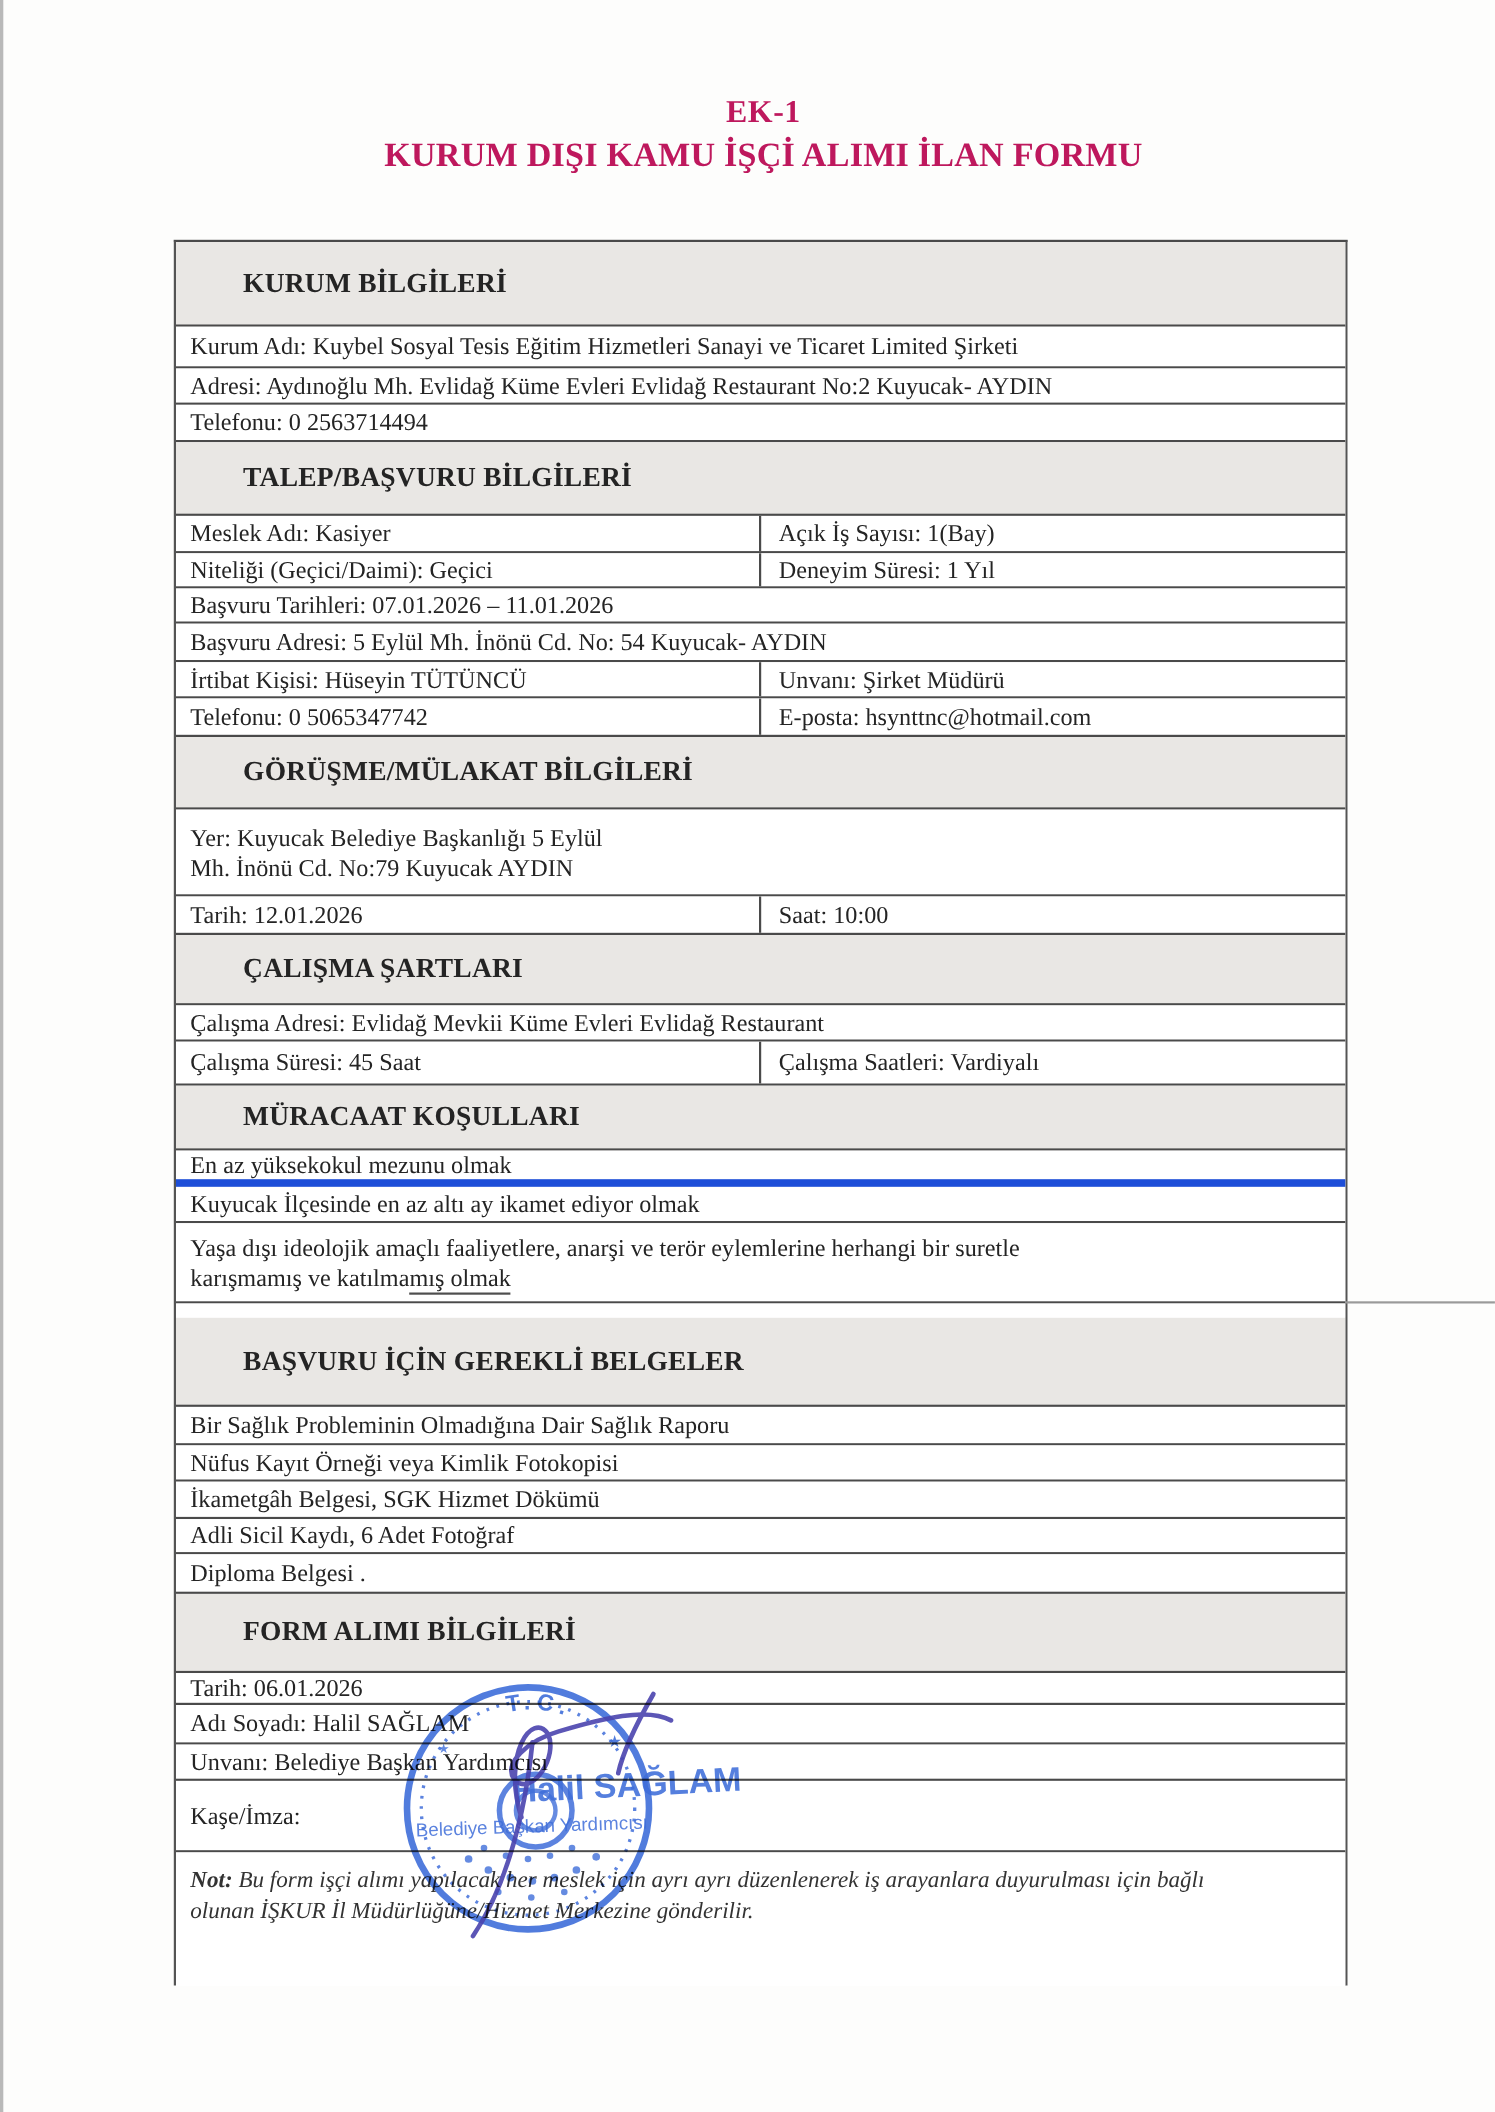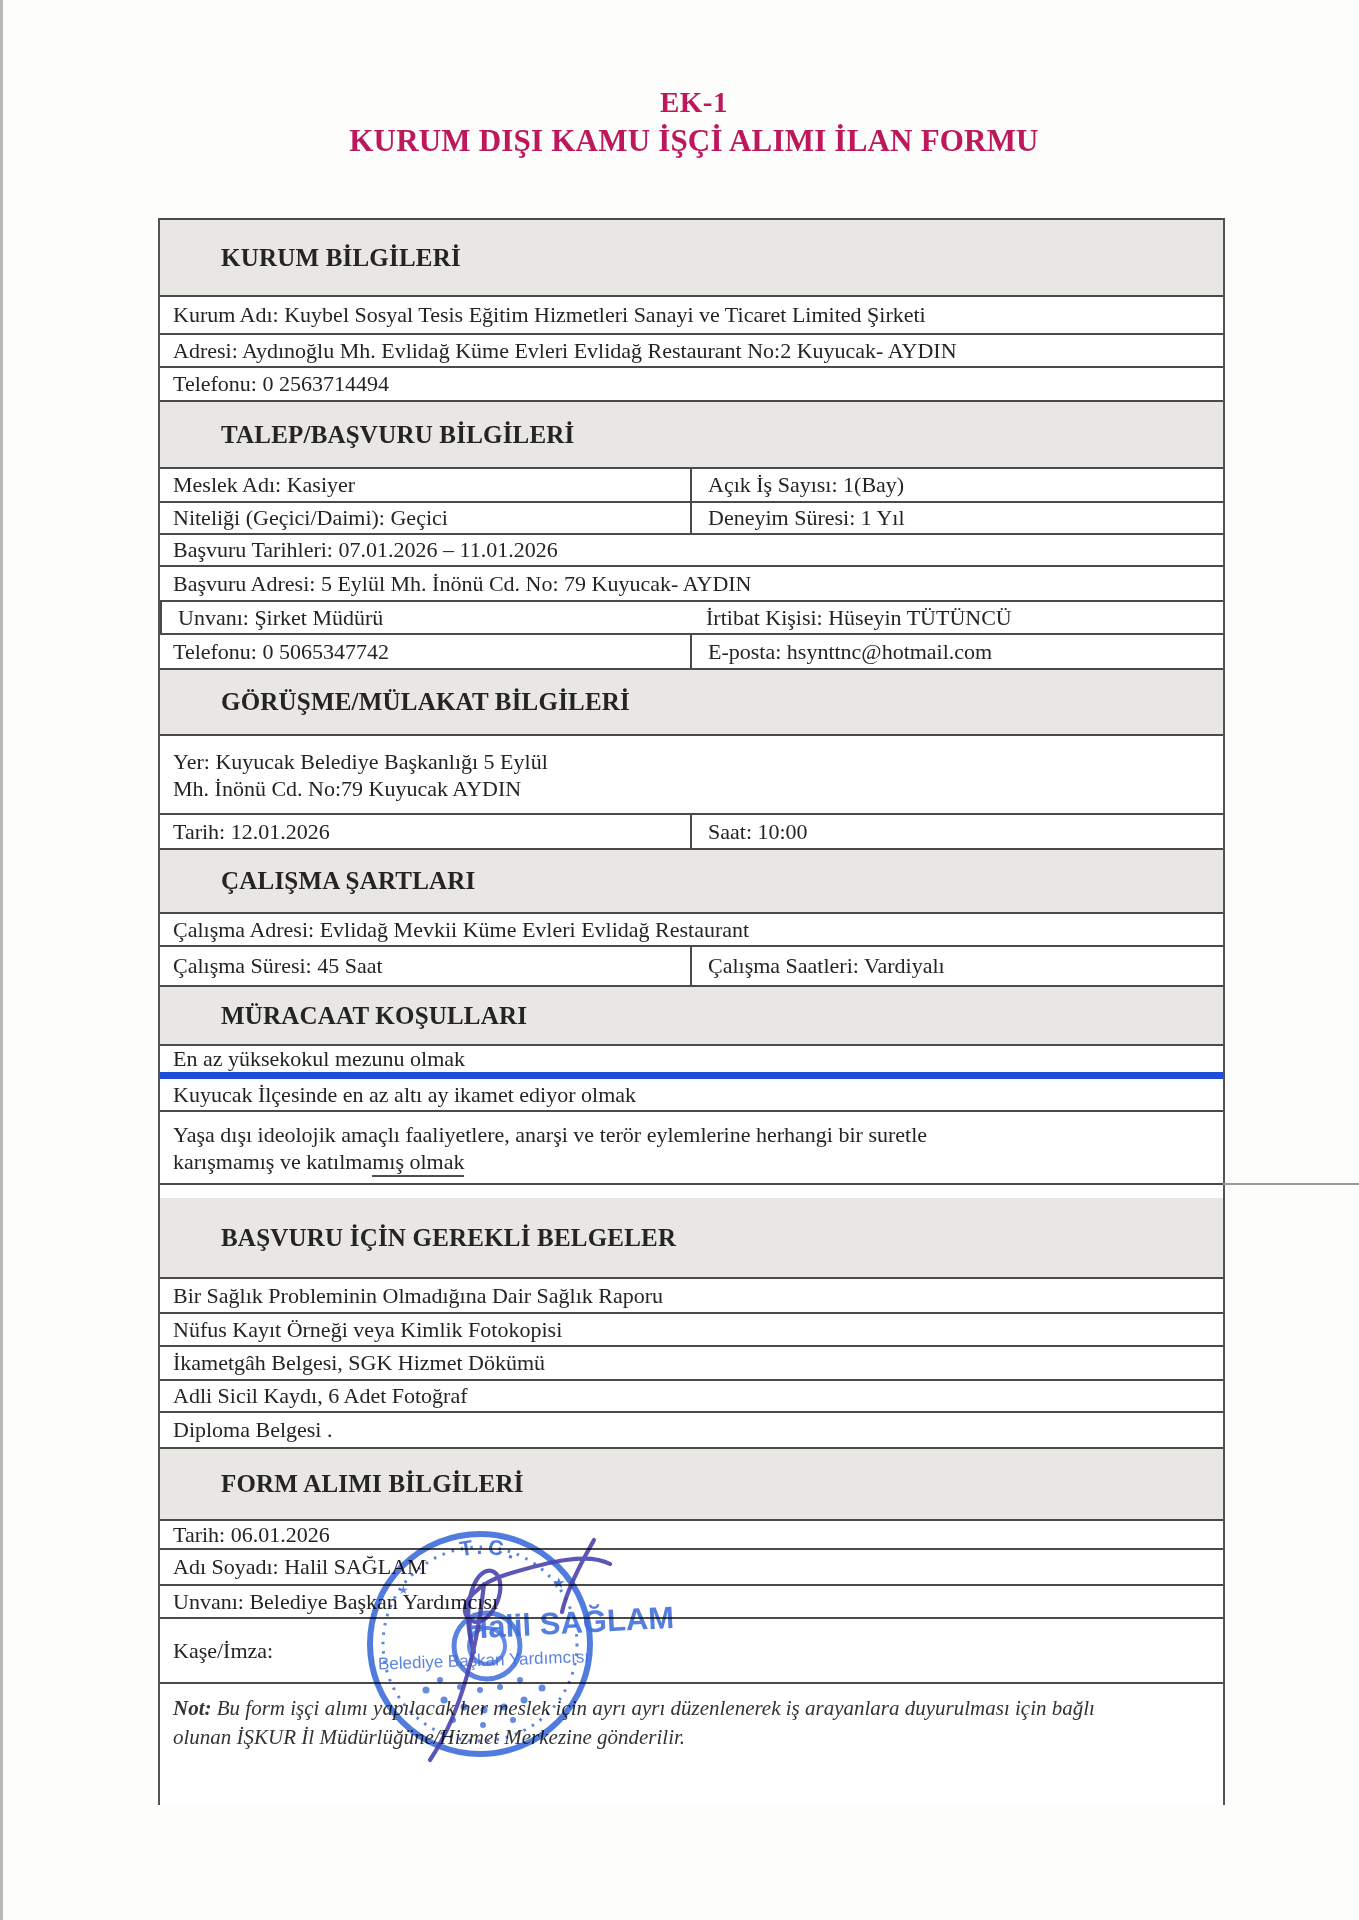--- a/index.html
+++ b/index.html
@@ -67,25 +67,25 @@
       <div class="cell right">Açık İş Sayısı: 1(Bay)</div>
     </div>
     <div class="row split" style="height:32px">
       <div class="cell">Niteliği (Geçici/Daimi): Geçici</div>
       <div class="cell right">Deneyim Süresi: 1 Yıl</div>
     </div>
     <div class="row" style="height:32px">
       <div class="cell">Başvuru Tarihleri: 07.01.2026 – 11.01.2026</div>
     </div>
     <div class="row" style="height:35px">
-      <div class="cell">Başvuru Adresi: 5 Eylül Mh. İnönü Cd. No: 79 Kuyucak- AYDIN</div>
+      <div class="cell">Başvuru Adresi: 5 Eylül Mh. İnönü Cd. No: 54 Kuyucak- AYDIN</div>
     </div>
     <div class="row split" style="height:33px">
+      <div class="cell">İrtibat Kişisi: Hüseyin TÜTÜNCÜ</div>
       <div class="cell right">Unvanı: Şirket Müdürü</div>
-      <div class="cell">İrtibat Kişisi: Hüseyin TÜTÜNCÜ</div>
     </div>
     <div class="row split" style="height:35px">
       <div class="cell">Telefonu: 0 5065347742</div>
       <div class="cell right">E-posta: hsynttnc@hotmail.com</div>
     </div>
 
     <div class="row band" style="height:66px">
       <div class="cell">GÖRÜŞME/MÜLAKAT BİLGİLERİ</div>
     </div>
     <div class="row twolines" style="height:79px">

